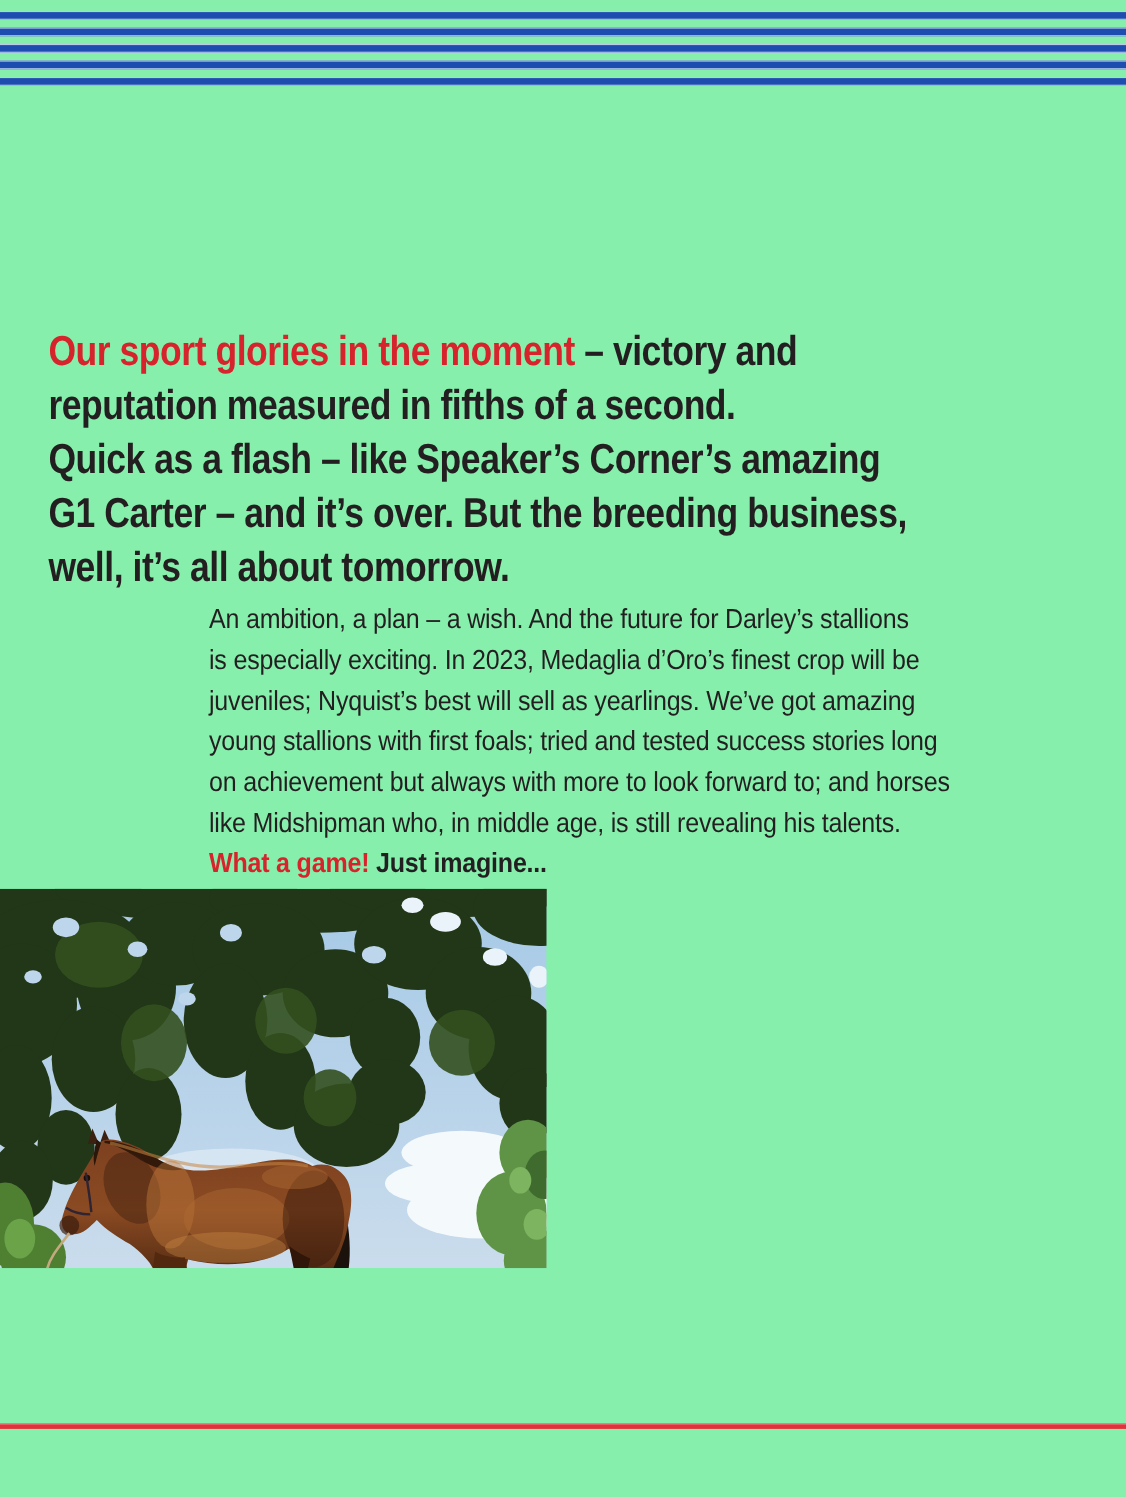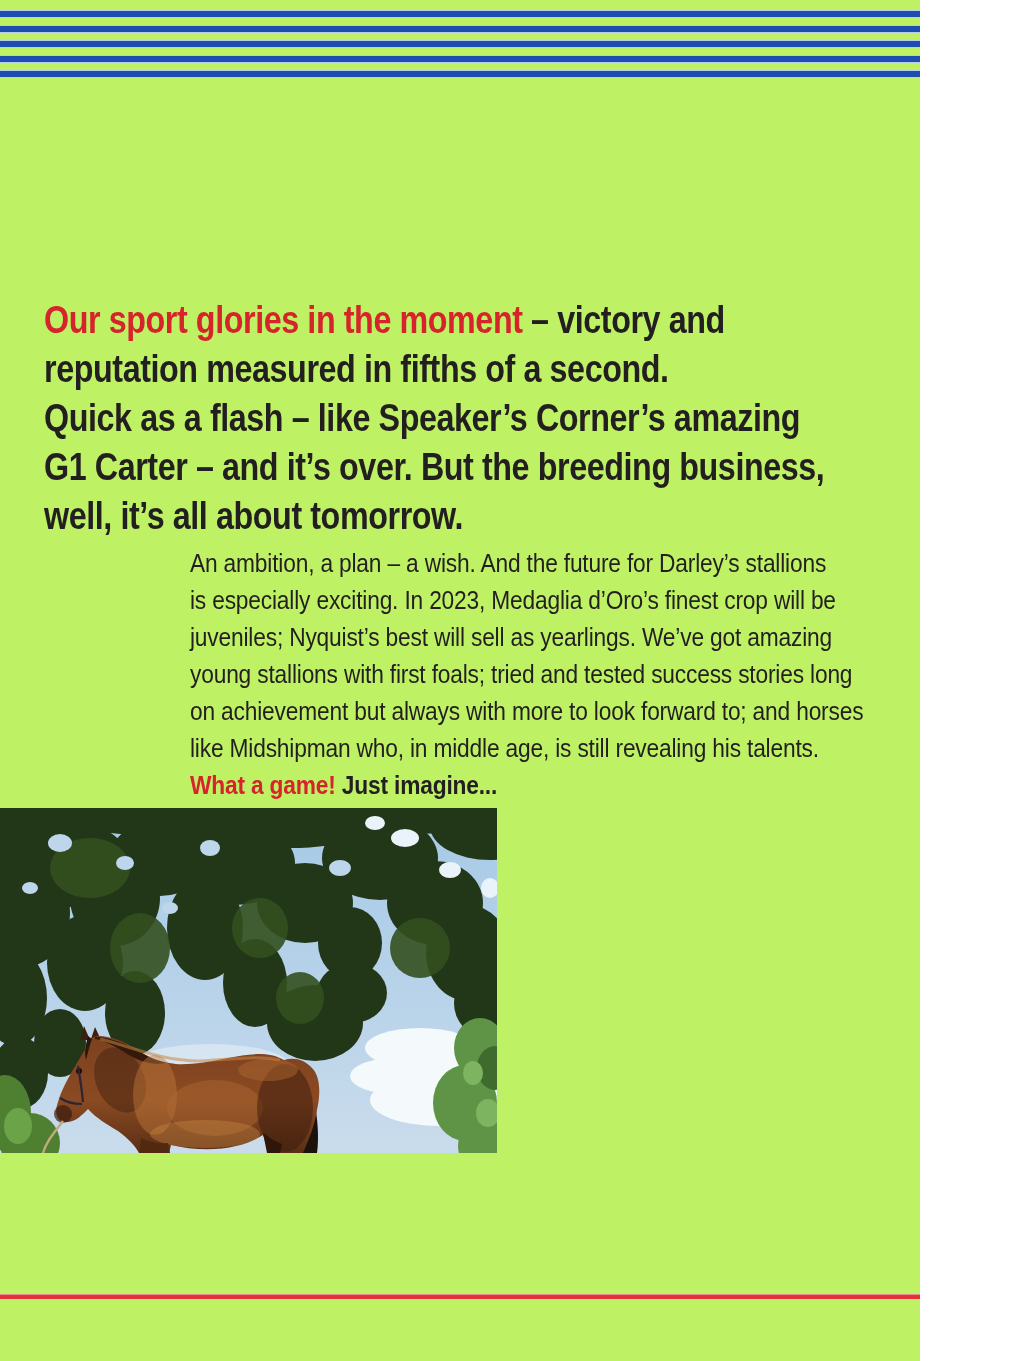--- a/index.html
+++ b/index.html
@@ -1,17 +1,17 @@
 <!DOCTYPE html>
 <html><head>
 <meta charset="utf-8">
 <style>
   html,body{margin:0;padding:0;}
   body{background:#ffffff;font-family:"Liberation Sans",sans-serif;}
-  .page{position:relative;width:920px;height:1361px;background:#bef264;overflow:hidden;}
+  .page{position:relative;width:1024px;height:1361px;background:#86efac;overflow:hidden;}
 
   
   .stripes{position:absolute;top:10px;left:0;right:0;}
   .stripe{height:6px;background:#1e4db0;border-top:1px solid #b9ccec;border-bottom:1px solid #b9ccec;margin-bottom:7px;}
 
   
   .headline{position:absolute;left:44px;top:296px;width:1100px;
     font-weight:700;font-size:38px;line-height:49px;letter-spacing:-0.5px;
     color:#231f20;transform:scaleX(0.85);transform-origin:0 0;}
   .headline .hl-line{white-space:nowrap;}

